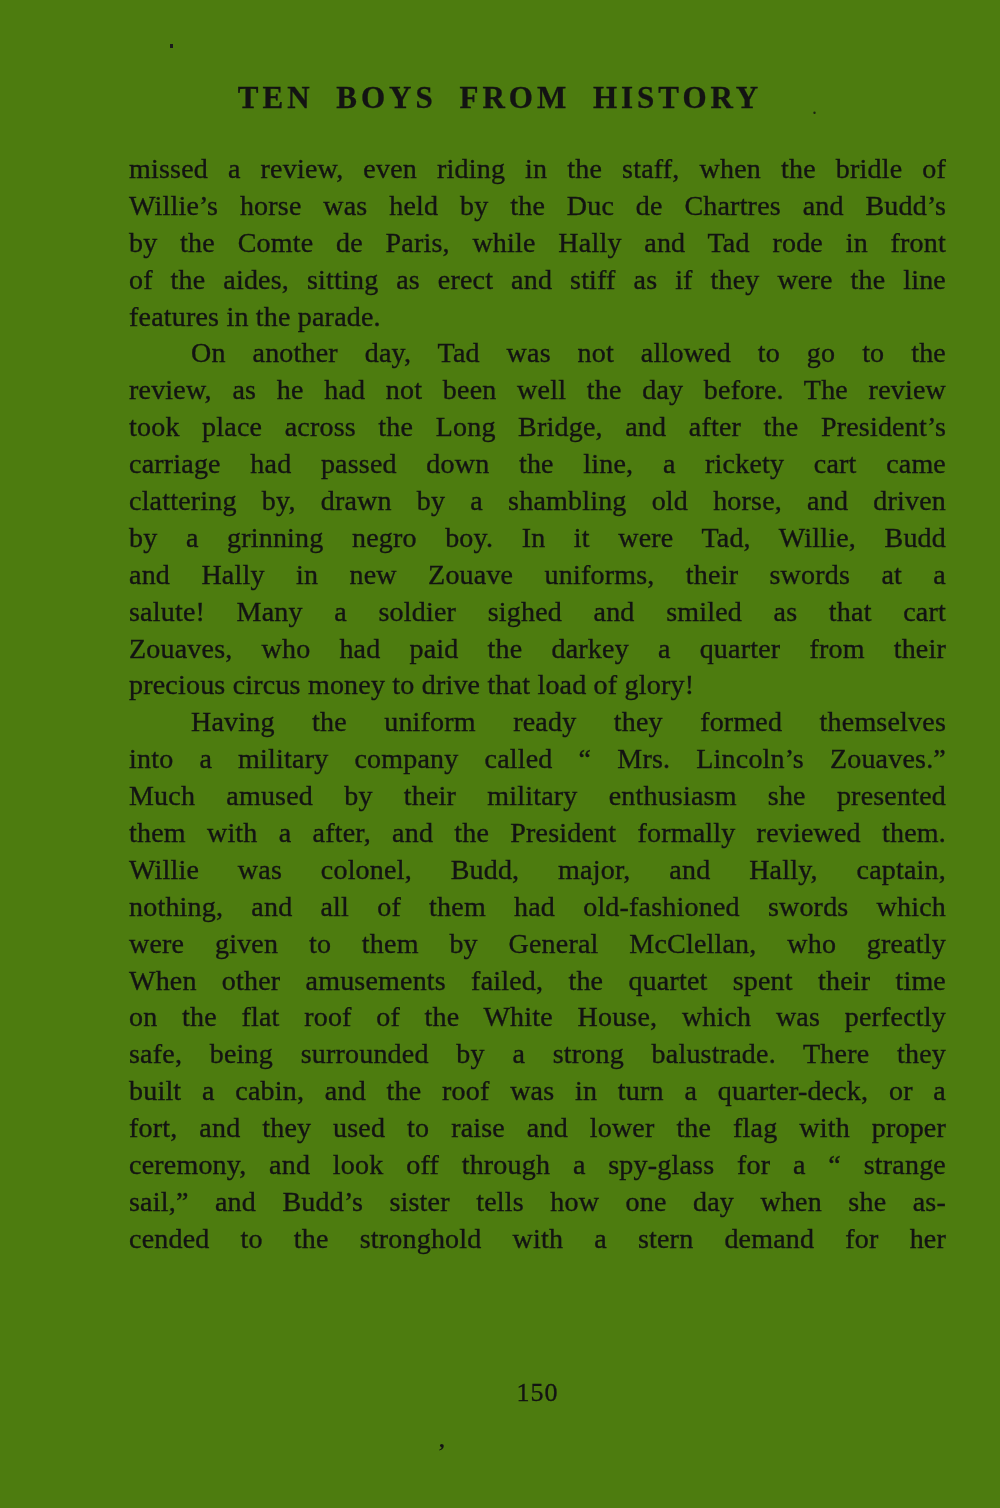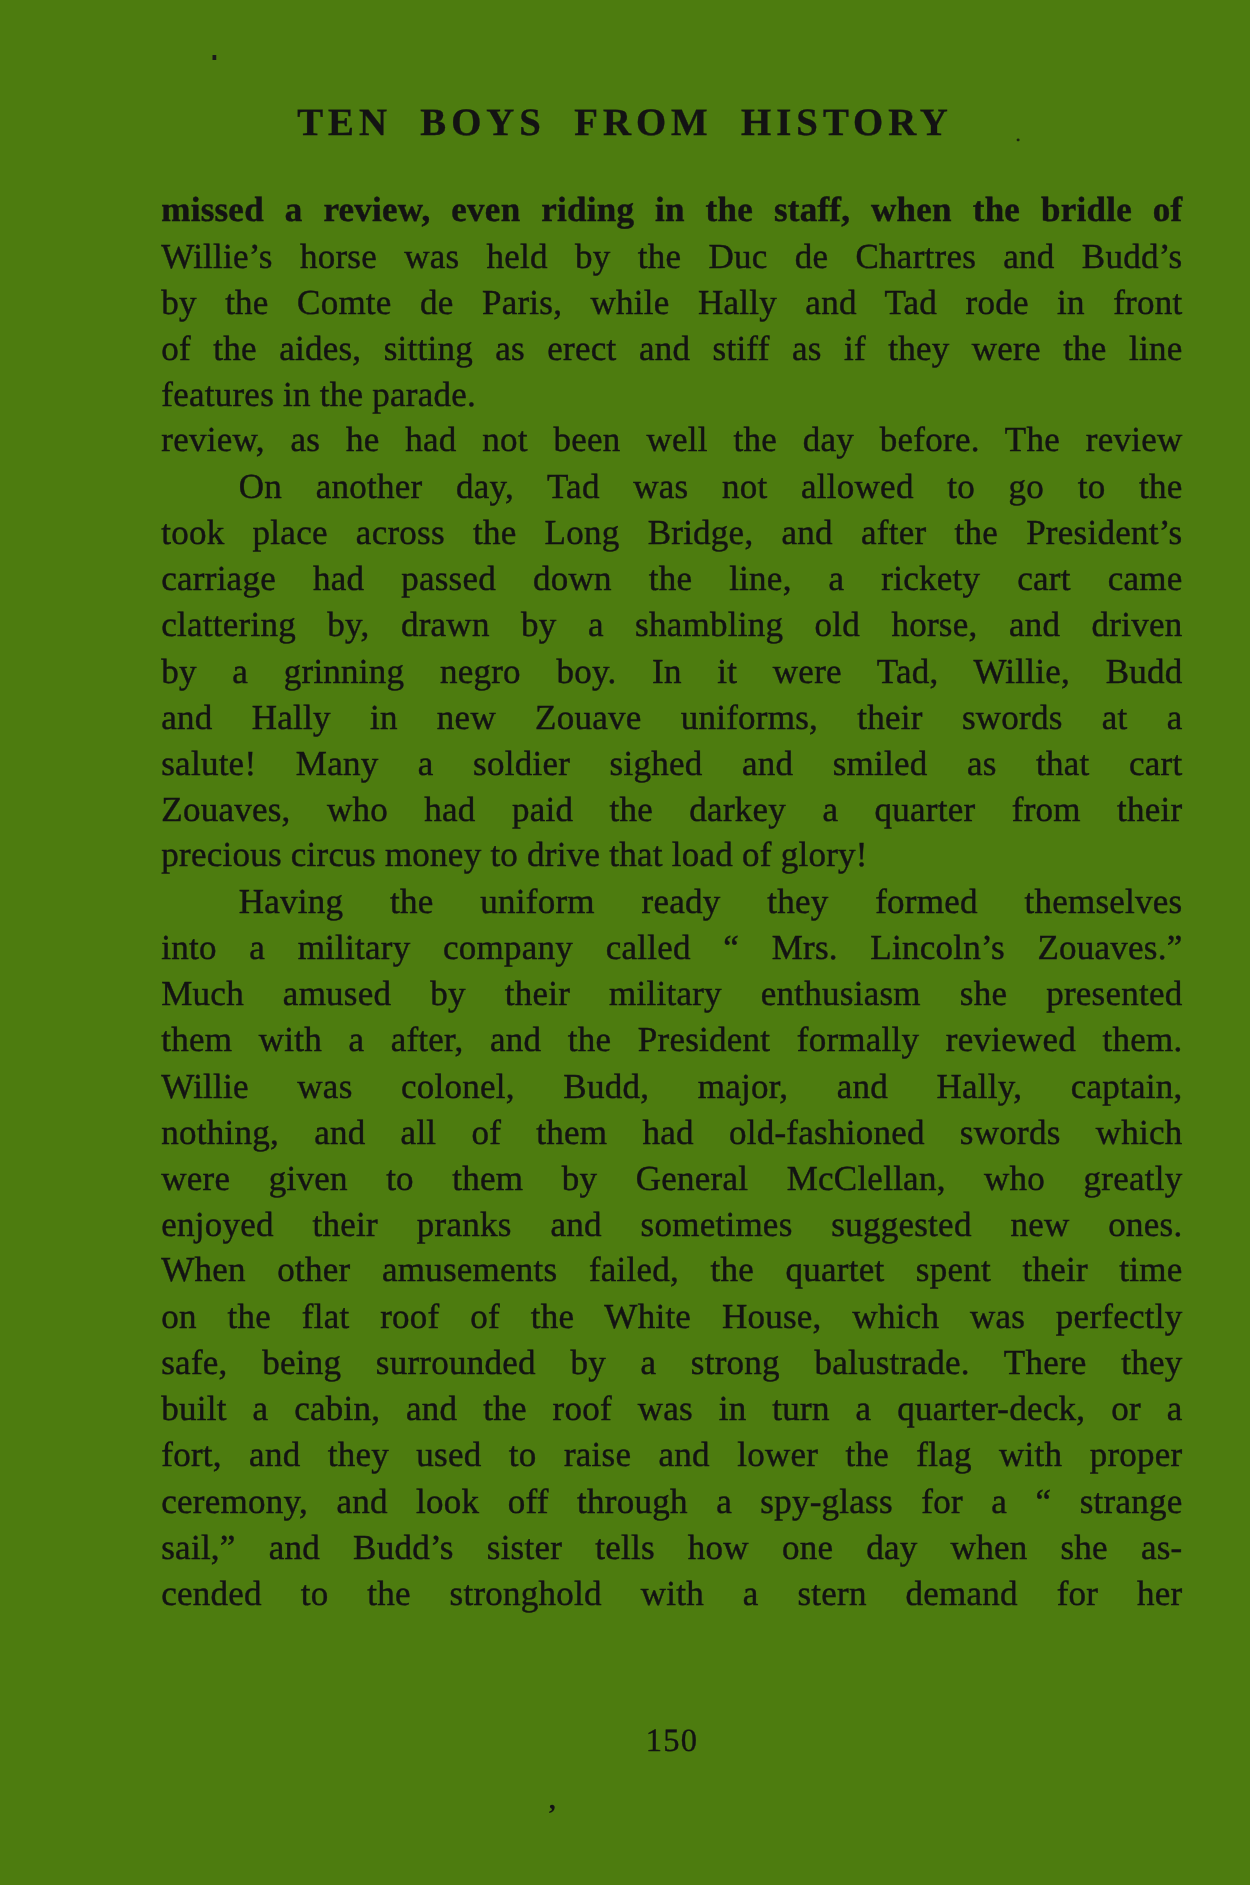--- a/index.html
+++ b/index.html
@@ -57,21 +57,21 @@
     text-align-last: justify;
   }
   .line.indent {
     padding-left: 62px;
   }
   .line.indent.just {
     text-indent: 62px;
     padding-left: 0;
   }
   .line.bold {
-    font-weight: 700;
+    font-weight: 400;
   }
   .page-number {
     position: absolute;
     top: 1378px;
     left: 129px;
     width: 817px;
     text-align: center;
     font-size: 26px;
     letter-spacing: 1px;
     -webkit-text-stroke: 0.3px;
@@ -102,38 +102,37 @@
   <h1 class="header">TEN BOYS FROM HISTORY</h1>
 
   <span class="header-period">.</span>
 
   <div class="body-text">
       <div class="line just bold">missed a review, even riding in the staff, when the bridle of</div>
       <div class="line just">Willie’s horse was held by the Duc de Chartres and Budd’s</div>
       <div class="line just">by the Comte de Paris, while Hally and Tad rode in front</div>
       <div class="line just">of the aides, sitting as erect and stiff as if they were the line</div>
       <div class="line">features in the parade.</div>
+      <div class="line just indent">On another day, Tad was not allowed to go to the</div>
       <div class="line just">review, as he had not been well the day before.  The review</div>
-      <div class="line just indent">On another day, Tad was not allowed to go to the</div>
       <div class="line just">took place across the Long Bridge, and after the President’s</div>
       <div class="line just">carriage had passed down the line, a rickety cart came</div>
       <div class="line just">clattering by, drawn by a shambling old horse, and driven</div>
       <div class="line just">by a grinning negro boy.  In it were Tad, Willie, Budd</div>
       <div class="line just">and Hally in new Zouave uniforms, their swords at a</div>
       <div class="line just">salute!  Many a soldier sighed and smiled as that cart</div>
       <div class="line just">Zouaves, who had paid the darkey a quarter from their</div>
       <div class="line">precious circus money to drive that load of glory!</div>
       <div class="line just indent">Having the uniform ready they formed themselves</div>
       <div class="line just">into a military company called “ Mrs. Lincoln’s Zouaves.”</div>
       <div class="line just">Much amused by their military enthusiasm she presented</div>
       <div class="line just">them with a after, and the President formally reviewed them.</div>
       <div class="line just">Willie was colonel, Budd, major, and Hally, captain,</div>
       <div class="line just">nothing, and all of them had old-fashioned swords which</div>
       <div class="line just">were given to them by General McClellan, who greatly</div>
-      <div class="line just">enjoyed their pranks and sometimes suggested new ones.</div>
       <div class="line just">When other amusements failed, the quartet spent their time</div>
       <div class="line just">on the flat roof of the White House, which was perfectly</div>
       <div class="line just">safe, being surrounded by a strong balustrade.  There they</div>
       <div class="line just">built a cabin, and the roof was in turn a quarter-deck, or a</div>
       <div class="line just">fort, and they used to raise and lower the flag with proper</div>
       <div class="line just">ceremony, and look off through a spy-glass for a “ strange</div>
       <div class="line just">sail,” and Budd’s sister tells how one day when she as-</div>
       <div class="line just">cended to the stronghold with a stern demand for her</div>
     </div>
 

